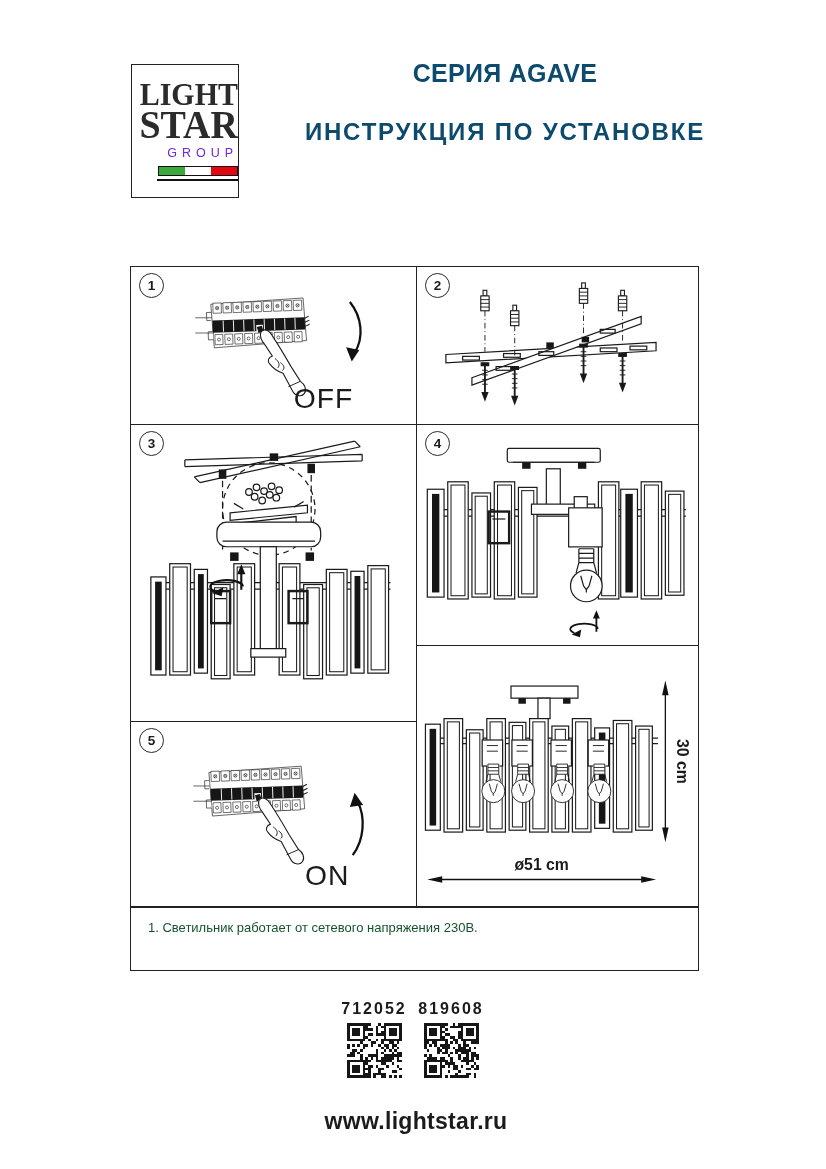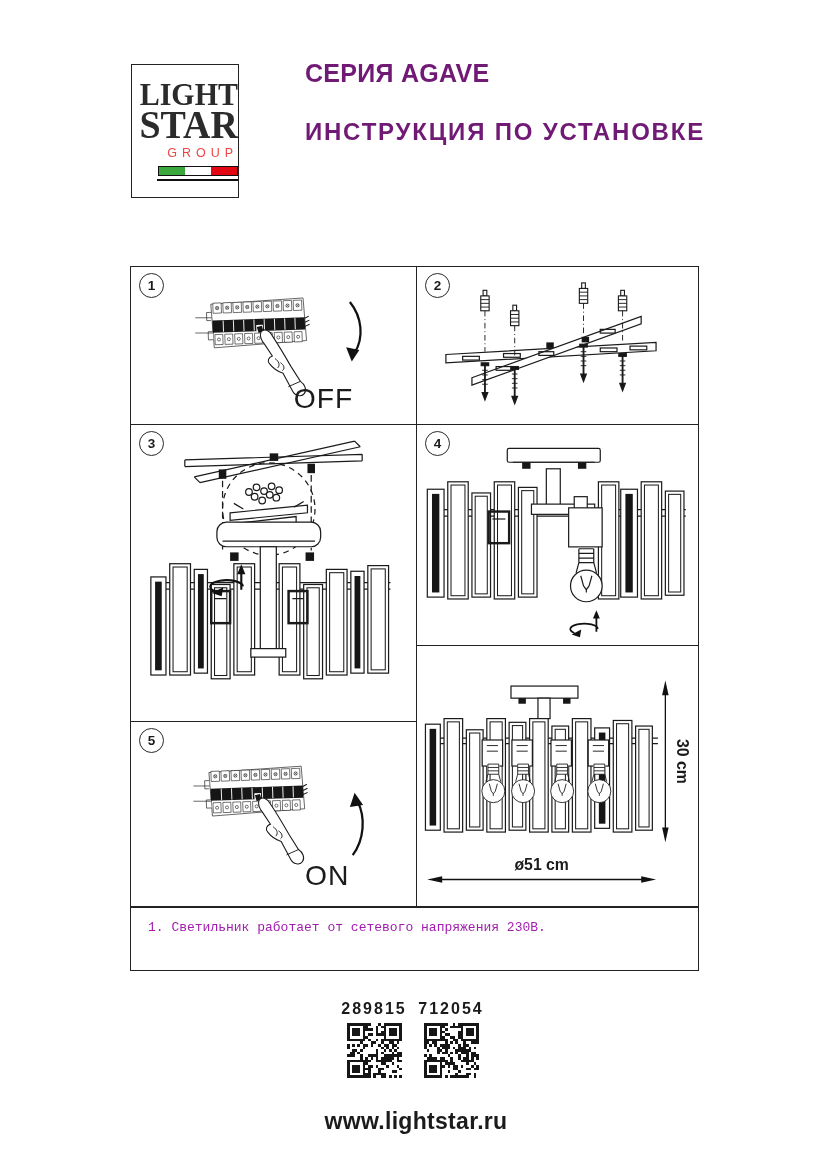--- a/index.html
+++ b/index.html
@@ -8,44 +8,44 @@
   svg{display:block;}
   svg text{font-family:"Liberation Sans", sans-serif;fill:#1b1b1b;}
   .stroke{stroke:#1b1b1b;fill:none;stroke-width:1.3;}
   
   #logo-box{position:absolute;left:131px;top:64px;width:106px;height:132px;
             border:1.5px solid #222;display:flex;flex-direction:column;align-items:flex-end;justify-content:center;}
   .logo-word{font-family:"Liberation Serif", serif;font-weight:bold;color:#2b2b2b;
              line-height:0.88;transform:scaleY(1.08);letter-spacing:0px;}
   #logo-light{font-size:30px;}
   #logo-star{font-size:38px;}
-  #logo-group{font-size:12.5px;letter-spacing:5px;color:#ef4444;margin:5px 0 0 5px;font-weight:400;}
+  #logo-group{font-size:12.5px;letter-spacing:5px;color:#6d28d9;margin:5px 0 0 5px;font-weight:400;}
   #logo-flag{margin-top:6px;width:78px;height:8px;border:1.2px solid #111;display:flex;}
   #logo-flag div{flex:1;}
   #logo-underline{width:81px;height:1.6px;background:#111;margin-top:3px;}
-  #title-block{position:absolute;right:121px;top:58px;text-align:left;font-weight:bold;color:#701a75;}
+  #title-block{position:absolute;right:121px;top:58px;text-align:center;font-weight:bold;color:#0c4a6e;}
   .t-series{font-size:25px;line-height:30px;letter-spacing:0.3px;}
   .t-instr1{font-size:24px;line-height:30px;letter-spacing:1.8px;margin-top:29px;}
   .t-instr2{font-size:24px;line-height:30px;letter-spacing:0.2px;}
   
   #grid{position:absolute;left:130px;top:266px;width:569px;height:642px;
         border:1.5px solid #222;display:flex;box-sizing:border-box;}
   .col{position:relative;display:flex;flex-direction:column;}
   #col-left{width:285px;border-right:1.5px solid #222;}
   #col-right{flex:1;}
   .panel{position:relative;box-sizing:border-box;}
   .pb{border-bottom:1.5px solid #222;}
   #p1{height:158px;} #p3{height:297px;} #p5{flex:1;}
   #p2{height:158px;} #p4{height:221px;} #pdim{flex:1;}
   .badge{position:absolute;left:8px;top:6px;width:23px;height:23px;border:1.6px solid #2a2a2a;
          border-radius:50%;font-size:13.5px;font-weight:bold;line-height:23px;text-align:center;z-index:3;}
   .draw{position:absolute;left:1px;top:1px;right:1px;bottom:1px;}
   
   #notes{position:absolute;left:130px;top:906px;width:569px;height:65px;border:1.5px solid #222;
-         box-sizing:border-box;padding:11px 10px 0 17px;font-size:13px;line-height:20px;color:#a21caf;font-family:Liberation Mono, monospace;}
+         box-sizing:border-box;padding:11px 10px 0 17px;font-size:13px;line-height:20px;color:#14532d;}
   
   .qr-label{position:absolute;top:1000px;width:80px;text-align:center;font-weight:bold;
             font-size:16px;letter-spacing:2px;}
   #qr1-label{left:334px;} #qr2-label{left:411px;}
   .qr{position:absolute;top:1023px;width:55px;height:55px;}
   #qr1{left:347px;} #qr2{left:424px;}
   
   #footer{position:absolute;left:3px;top:1108px;width:100%;text-align:center;
           font-size:23px;font-weight:bold;letter-spacing:0.3px;}
 </style>
@@ -429,22 +429,22 @@
           <text x="133" y="240" font-size="17" font-weight="bold" text-anchor="middle">ø51 cm</text>
         </svg>
       </div>
     </div>
   </div>
 
   <div id="notes">
     <div>1. Светильник работает от сетевого напряжения 230В.</div>
   </div>
 
-  <div class="qr-label" id="qr1-label">289815</div>
-  <div class="qr-label" id="qr2-label">712054</div>
+  <div class="qr-label" id="qr1-label">712052</div>
+  <div class="qr-label" id="qr2-label">819608</div>
   <svg class="qr" id="qr1" viewBox="0 0 21 21" shape-rendering="crispEdges">
       <rect x="0" y="0" width="1" height="1" fill="#161616"></rect>
       <rect x="1" y="0" width="1" height="1" fill="#161616"></rect>
       <rect x="2" y="0" width="1" height="1" fill="#161616"></rect>
       <rect x="3" y="0" width="1" height="1" fill="#161616"></rect>
       <rect x="4" y="0" width="1" height="1" fill="#161616"></rect>
       <rect x="5" y="0" width="1" height="1" fill="#161616"></rect>
       <rect x="6" y="0" width="1" height="1" fill="#161616"></rect>
       <rect x="7" y="0" width="1" height="1" fill="#161616"></rect>
       <rect x="8" y="0" width="1" height="1" fill="#161616"></rect>

